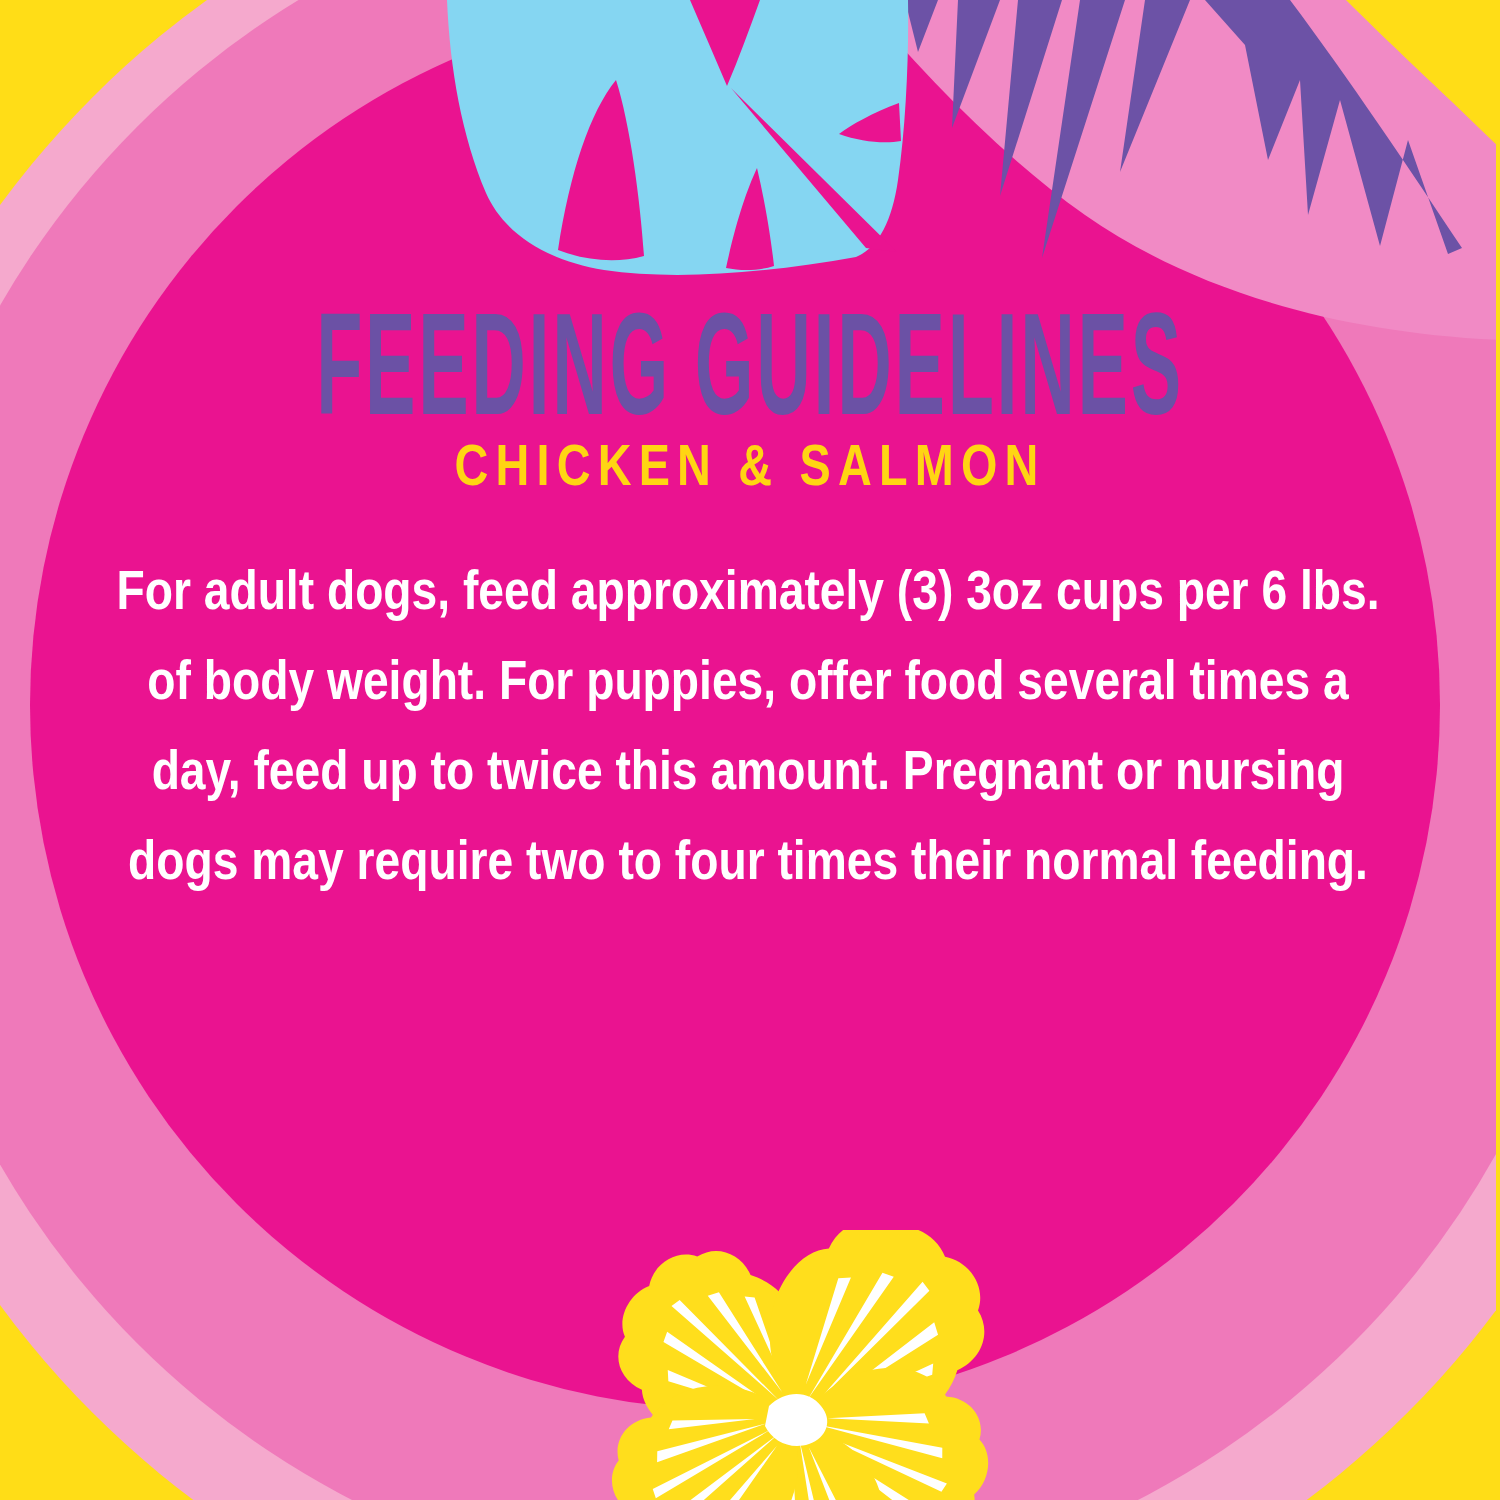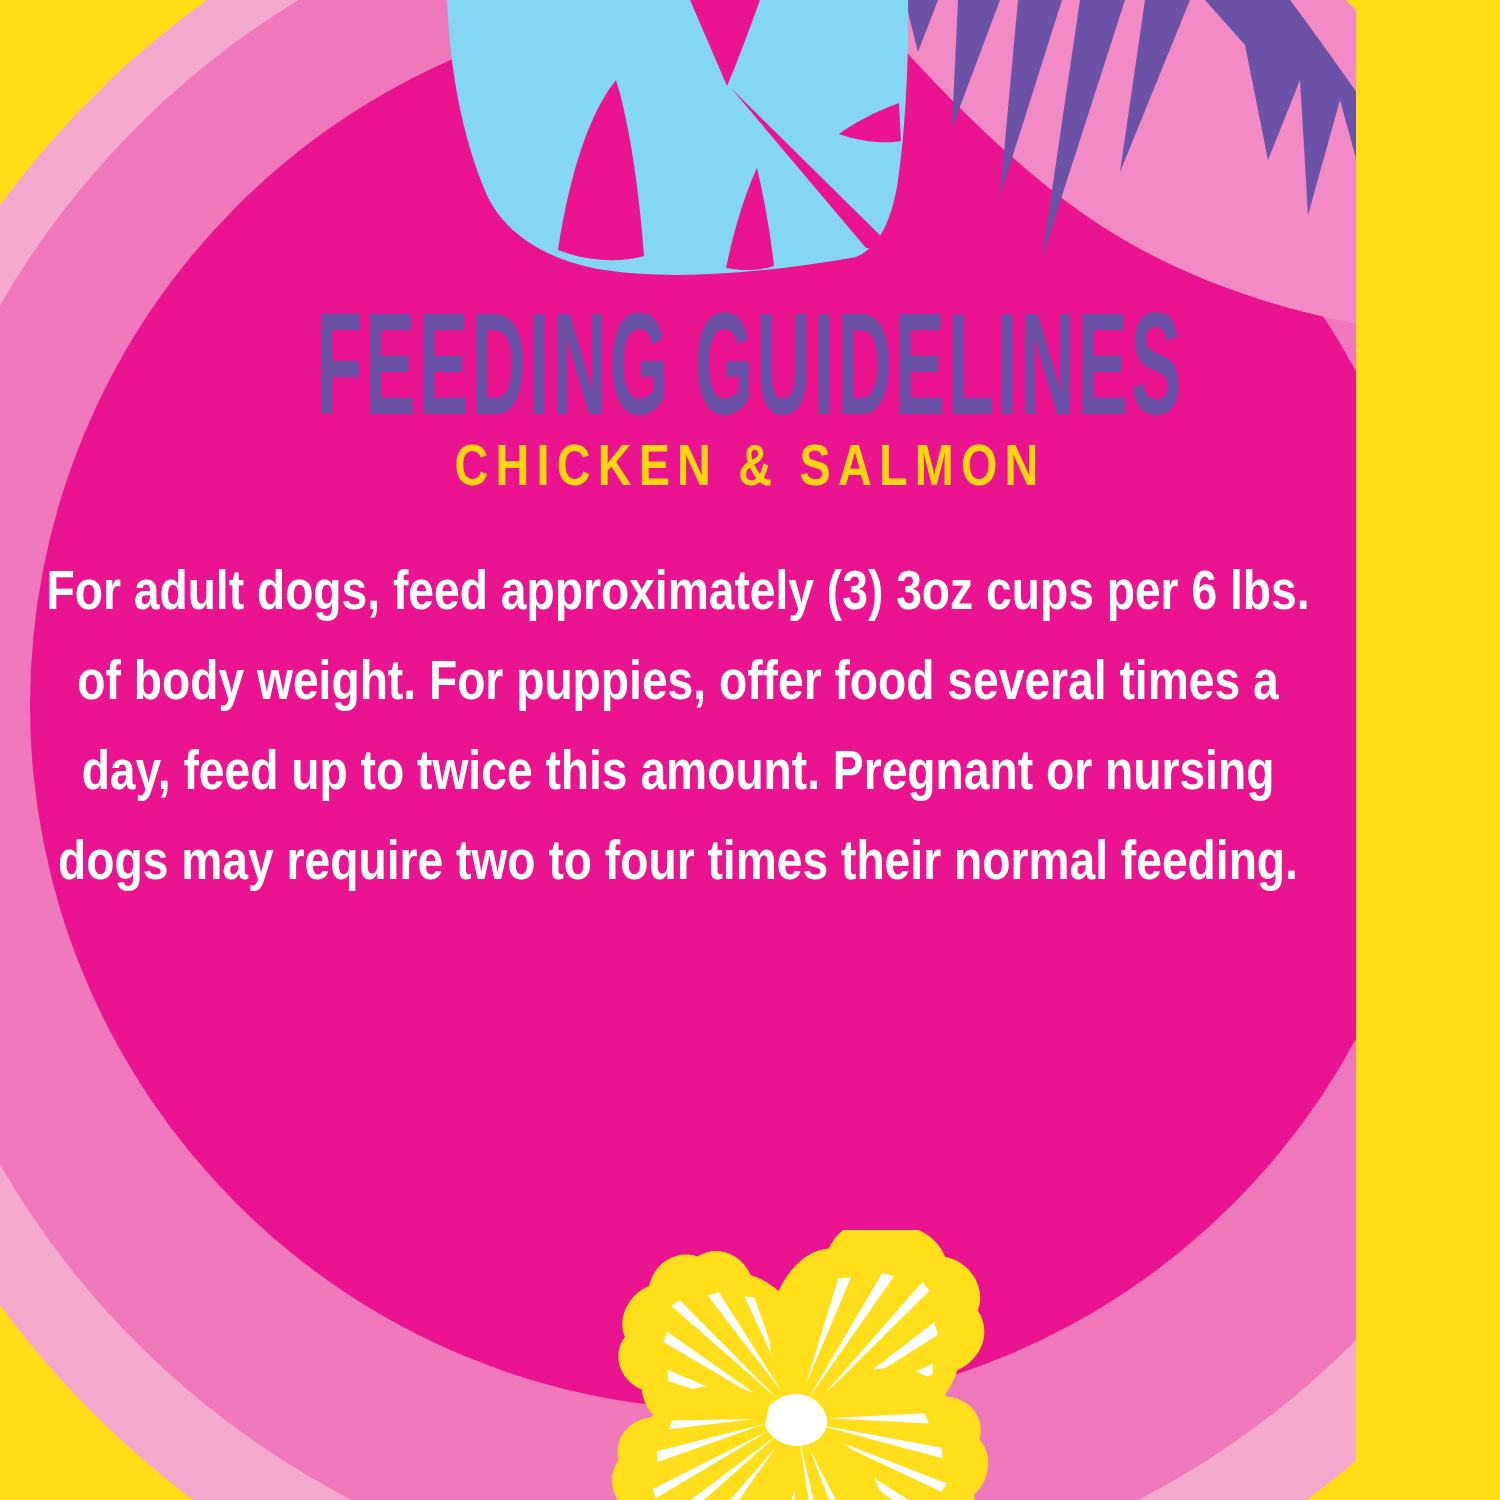--- a/index.html
+++ b/index.html
@@ -1,17 +1,17 @@
 <!DOCTYPE html>
 <html><head>
 <meta charset="utf-8">
 <style>
   html,body{margin:0;padding:0;background:#FFDD17;}
   .page{
-    position:relative;width:1356px;height:1500px;overflow:hidden;
+    position:relative;width:1496px;height:1500px;overflow:hidden;
     background:#FFDD17;font-family:"Liberation Sans",sans-serif;
   }
   .ring{position:absolute;border-radius:50%;}
   .ring-light{left:-180px;top:-175px;width:1860px;height:1860px;background:#F5A9CD;}
   .ring-medium{left:-115px;top:-125px;width:1720px;height:1720px;background:#EF79BA;}
   .circle-magenta{left:30px;top:0px;width:1410px;height:1410px;background:#EA1390;}
   .deco-top{position:absolute;left:0;top:0;width:1500px;height:340px;}
   .deco-bottom{position:absolute;left:0;top:1230px;width:1500px;height:270px;}
   .title{
     position:absolute;left:0;top:292px;width:1500px;text-align:center;

